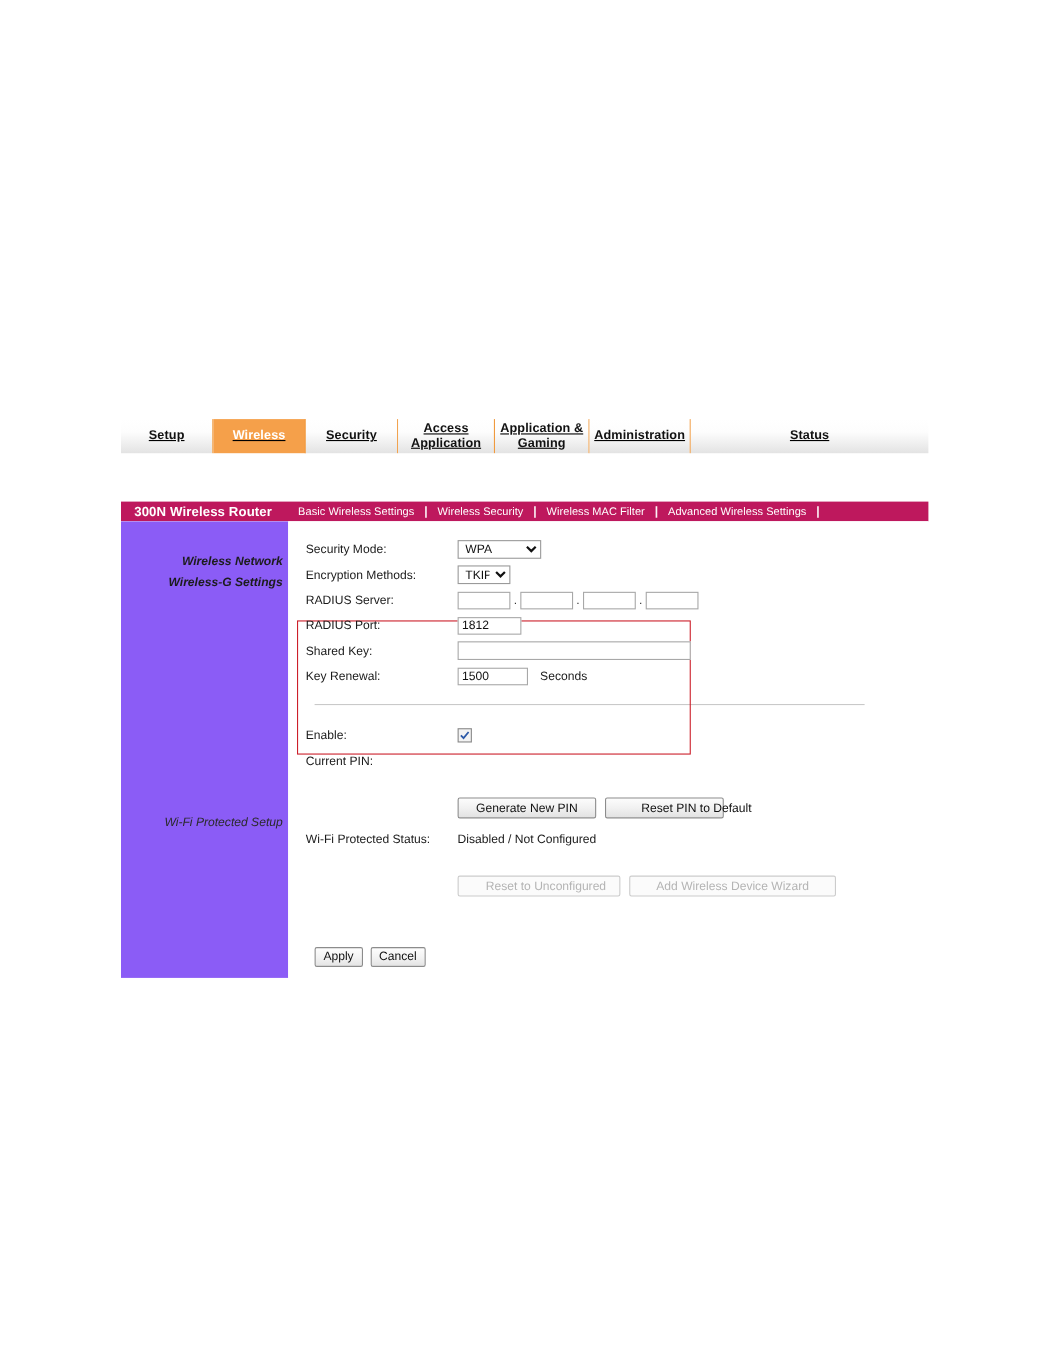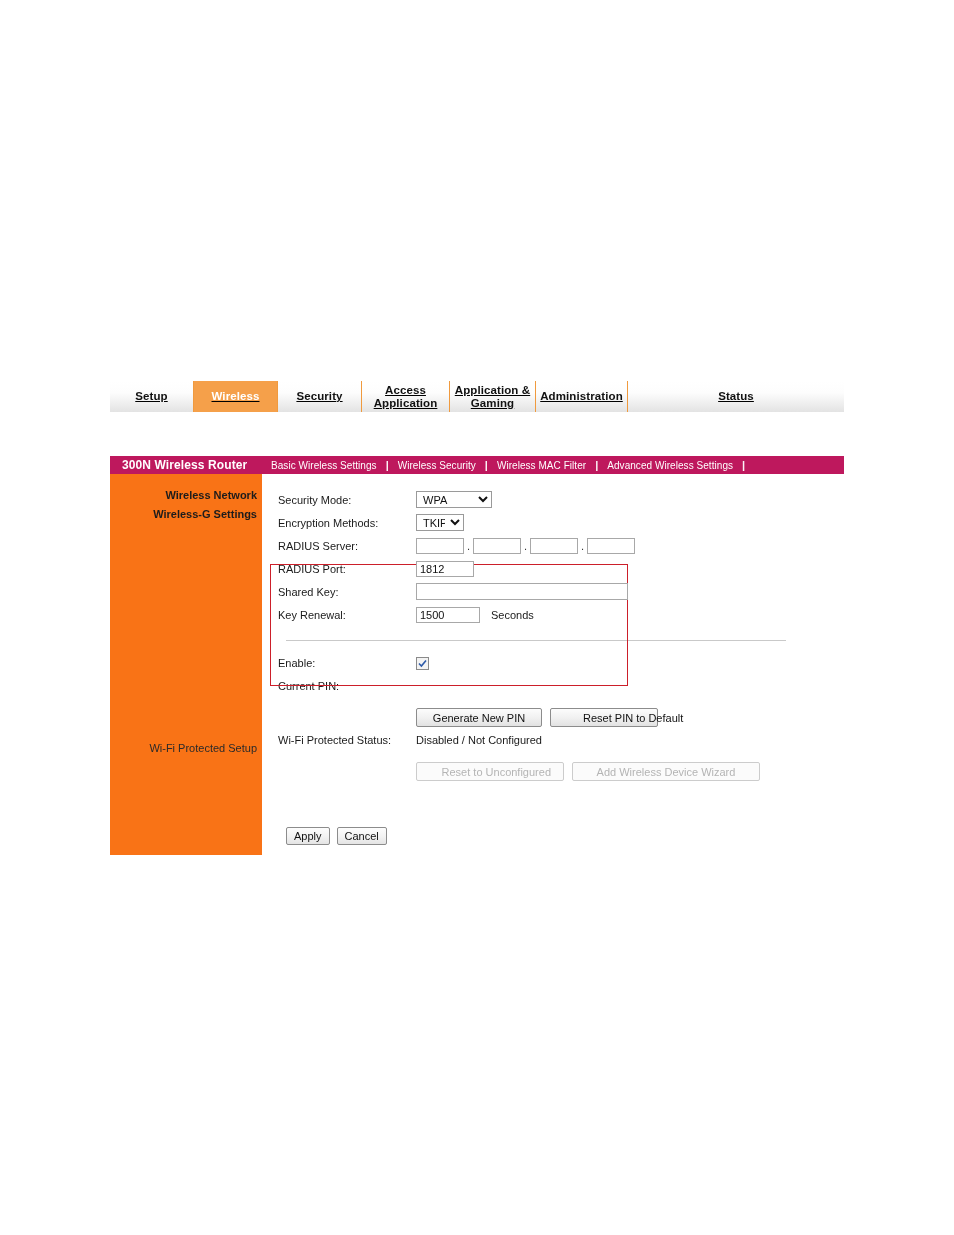--- a/index.html
+++ b/index.html
@@ -114,24 +114,25 @@
   }
 
   
   .body-row {
     display: flex;
     background: #ffffff;
     min-height: 366px;
   }
   .sidebar {
     flex: 0 0 152px;
-    background: #f97316;
+    background: #8b5cf6;
     position: relative;
-    padding-top: 12px;
-    box-sizing: border-box;
+    padding-top: 28px;
+    box-sizing: border-box;
+    font-style: italic;
   }
   .side-label {
     text-align: right;
     padding-right: 5px;
     font-size: 11px;
     font-weight: bold;
     color: #1c1c1c;
     line-height: 19px;
     white-space: nowrap;
   }
@@ -215,21 +216,21 @@
 
   
   .divider {
     border-top: 1px solid #c9c9c9;
     margin: 14px 12px 0 8px;
     width: 500px;
   }
 
   
   .wps-area { padding-top: 16px; }
-  .wrow { display: flex; align-items: flex-start; min-height: 23px; }
+  .wrow { display: flex; align-items: center; min-height: 23px; }
   .wlabel {
     flex: 0 0 138px;
     font-size: 11px;
     color: #1a1a1a;
     white-space: nowrap;
   }
   .chk {
     width: 13px; height: 13px;
     border: 1px solid #8a8a8a;
     background: #f3f3f3;
@@ -245,20 +246,21 @@
     font-family: "Liberation Sans", sans-serif;
     font-size: 11px;
     color: #111111;
     background: linear-gradient(to bottom, #fcfcfc 0%, #f1f1f1 50%, #e2e2e2 100%);
     border: 1px solid #8c8c8c;
     border-radius: 2px;
     height: 19px;
     padding: 0 12px;
     cursor: pointer;
     white-space: nowrap;
+    margin-top: 17px;
   }
   button.btn.w-gen { width: 126px; }
   button.btn.w-reset { width: 108px; padding-left: 32px; }
   button.btn[disabled] {
     color: #b4b4b4;
     border: 1px solid #cccccc;
     background: #fbfbfb;
     cursor: default;
   }
   button.btn.w-unconf { width: 148px; text-align: right; }

